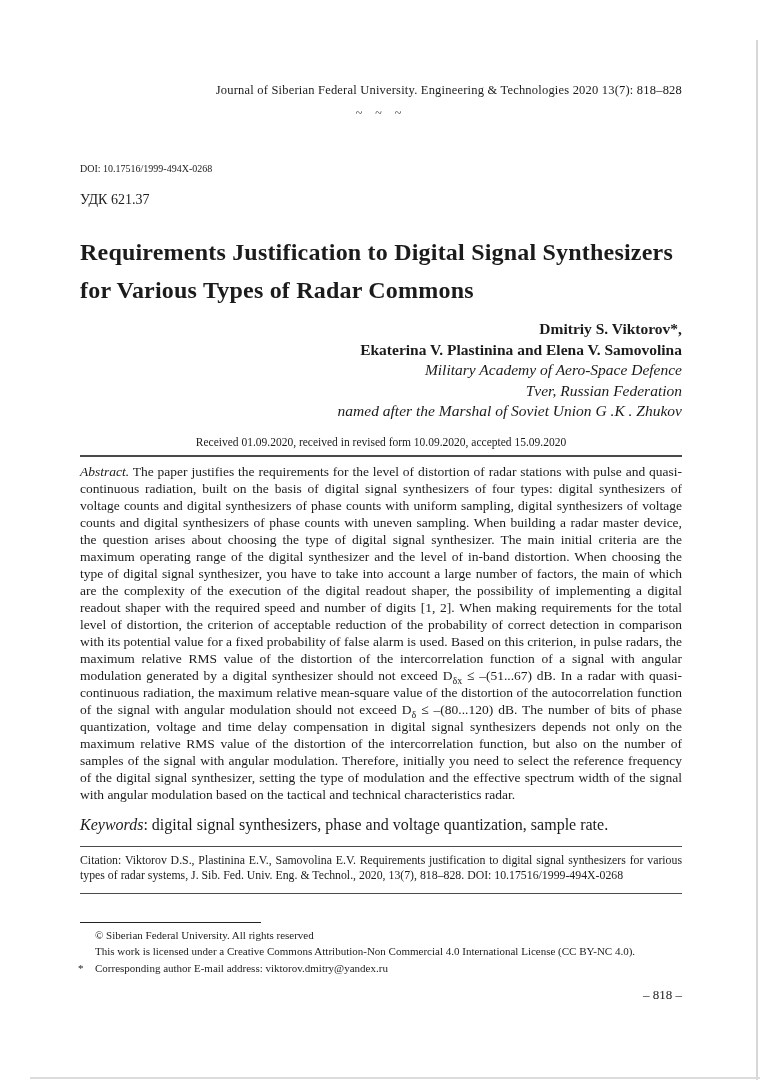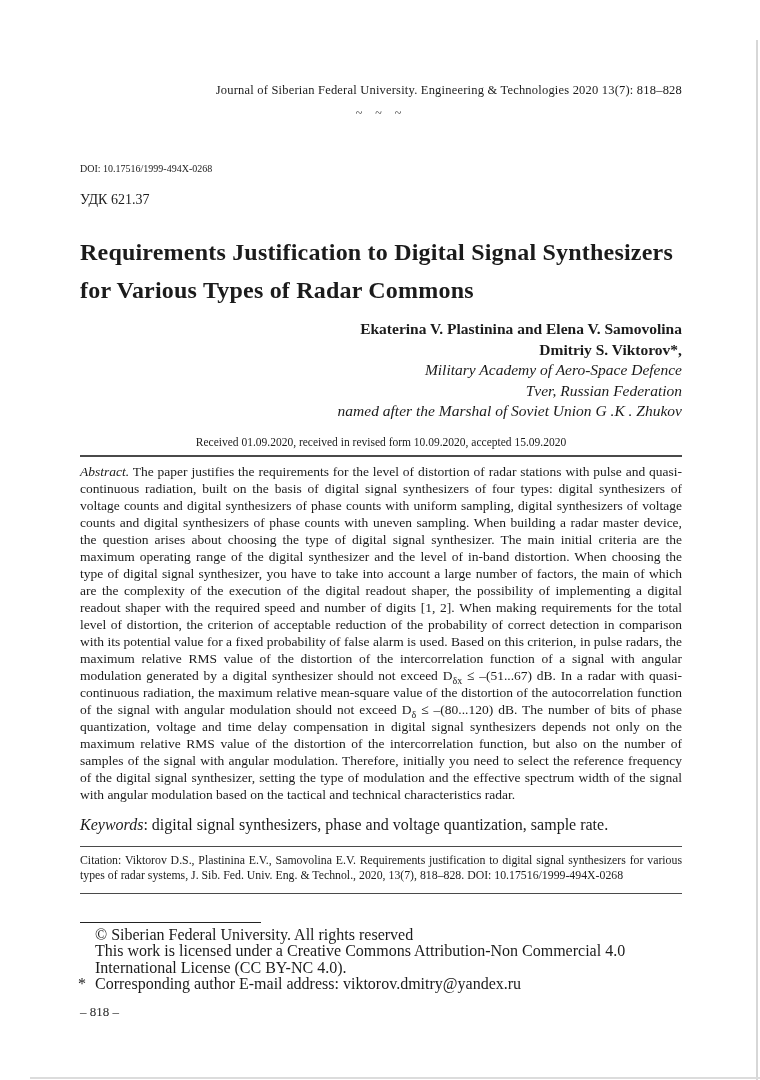--- a/index.html
+++ b/index.html
@@ -73,34 +73,34 @@
     border-top: 1.5px solid #4a4a4a;
     border-bottom: 1.5px solid #4a4a4a;
     padding: 6px 0 9px 0;
     font-size: 11.8px;
     line-height: 15.5px;
     text-align: justify;
   }
   .footnotes {
     margin-top: 28px;
     padding-left: 15px;
-    font-size: 16px;
+    font-size: 11px;
     line-height: 16.5px;
   }
   .fn-rule {
     width: 181px;
     border-top: 1px solid #222;
     margin-left: -15px;
     margin-bottom: 4px;
   }
   .fn-star { position: relative; }
   .fn-marker { position: absolute; left: -17px; top: 0; }
   .page-number {
     margin-top: 11px;
-    text-align: left;
+    text-align: right;
     font-size: 13px;
   }
   .scan-edge-right {
     position: absolute; right: 2px; top: 40px; bottom: 0;
     width: 2px; background: #d7d7d7;
   }
   .scan-edge-bottom {
     position: absolute; left: 30px; right: 0; bottom: 1px;
     height: 2px; background: #dcdcdc;
   }
@@ -115,22 +115,22 @@
 
   <div class="doi-line">DOI: 10.17516/1999-494X-0268</div>
   <div class="udk-line">УДК 621.37</div>
 
   <div class="paper-title">
     <div>Requirements Justification to Digital Signal Synthesizers</div>
     <div>for Various Types of Radar Commons</div>
   </div>
 
   <div class="authors-block">
+    <div class="author-line">Dmitriy S. Viktorov*,</div>
     <div class="author-line">Ekaterina V. Plastinina and Elena V. Samovolina</div>
-    <div class="author-line">Dmitriy S. Viktorov*,</div>
     <div class="affil-line">Military Academy of Aero-Space Defence</div>
     <div class="affil-line">Tver, Russian Federation</div>
     <div class="affil-line">named after the Marshal of Soviet Union G .K . Zhukov</div>
   </div>
 
   <div class="received-line">Received 01.09.2020, received in revised form 10.09.2020, accepted 15.09.2020</div>
 
   <div class="abstract-para"><span class="abstract-label">Abstract.</span><span> The paper justifies the requirements for the level of distortion of radar stations with pulse and quasi-continuous radiation, built on the basis of digital signal synthesizers of four types: digital synthesizers of voltage counts and digital synthesizers of phase counts with uniform sampling, digital synthesizers of voltage counts and digital synthesizers of phase counts with uneven sampling. When building a radar master device, the question arises about choosing the type of digital signal synthesizer. The main initial criteria are the maximum operating range of the digital synthesizer and the level of in-band distortion. When choosing the type of digital signal synthesizer, you have to take into account a large number of factors, the main of which are the complexity of the execution of the digital readout shaper, the possibility of implementing a digital readout shaper with the required speed and number of digits [1, 2]. When making requirements for the total level of distortion, the criterion of acceptable reduction of the probability of correct detection in comparison with its potential value for a fixed probability of false alarm is used. Based on this criterion, in pulse radars, the maximum relative RMS value of the distortion of the intercorrelation function of a signal with angular modulation generated by a digital synthesizer should not exceed </span><span class="math-var"><span>D</span><sub>δx</sub></span><span> ≤ –(51...67) dB. In a radar with quasi-continuous radiation, the maximum relative mean-square value of the distortion of the autocorrelation function of the signal with angular modulation should not exceed </span><span class="math-var"><span>D</span><sub>δ</sub></span><span> ≤ –(80...120) dB. The number of bits of phase quantization, voltage and time delay compensation in digital signal synthesizers depends not only on the maximum relative RMS value of the distortion of the intercorrelation function, but also on the number of samples of the signal with angular modulation. Therefore, initially you need to select the reference frequency of the digital signal synthesizer, setting the type of modulation and the effective spectrum width of the signal with angular modulation based on the tactical and technical characteristics radar.</span></div>
 
   <div class="keywords-line"><span class="keywords-label">Keywords</span><span>: digital signal synthesizers, phase and voltage quantization, sample rate.</span></div>

